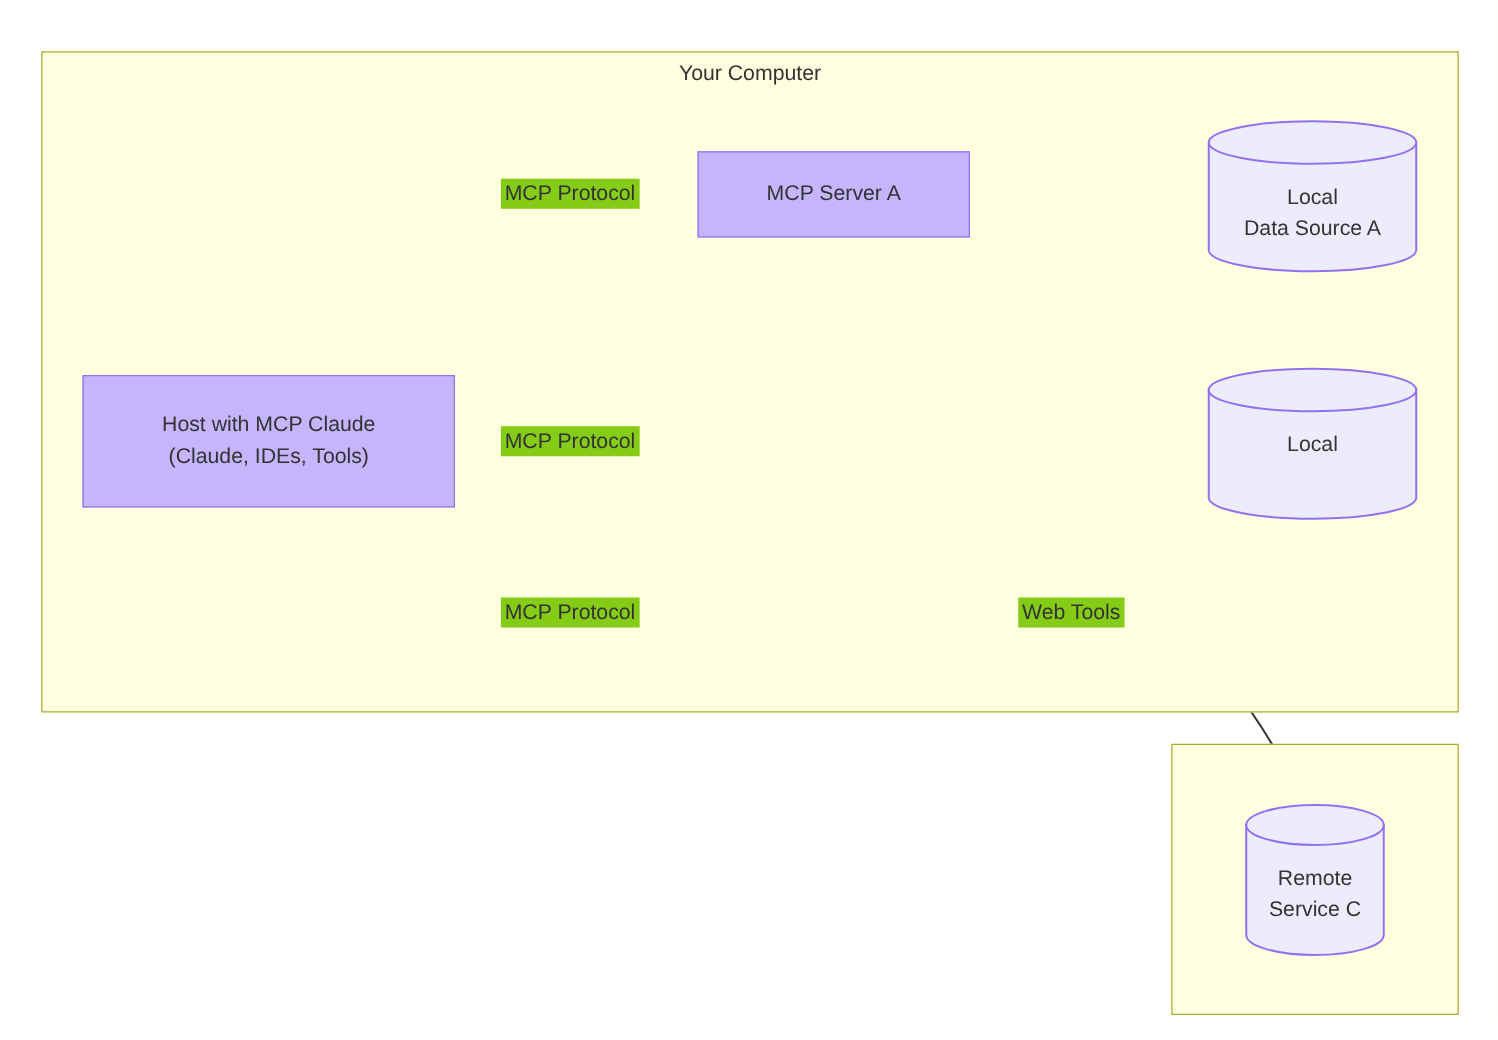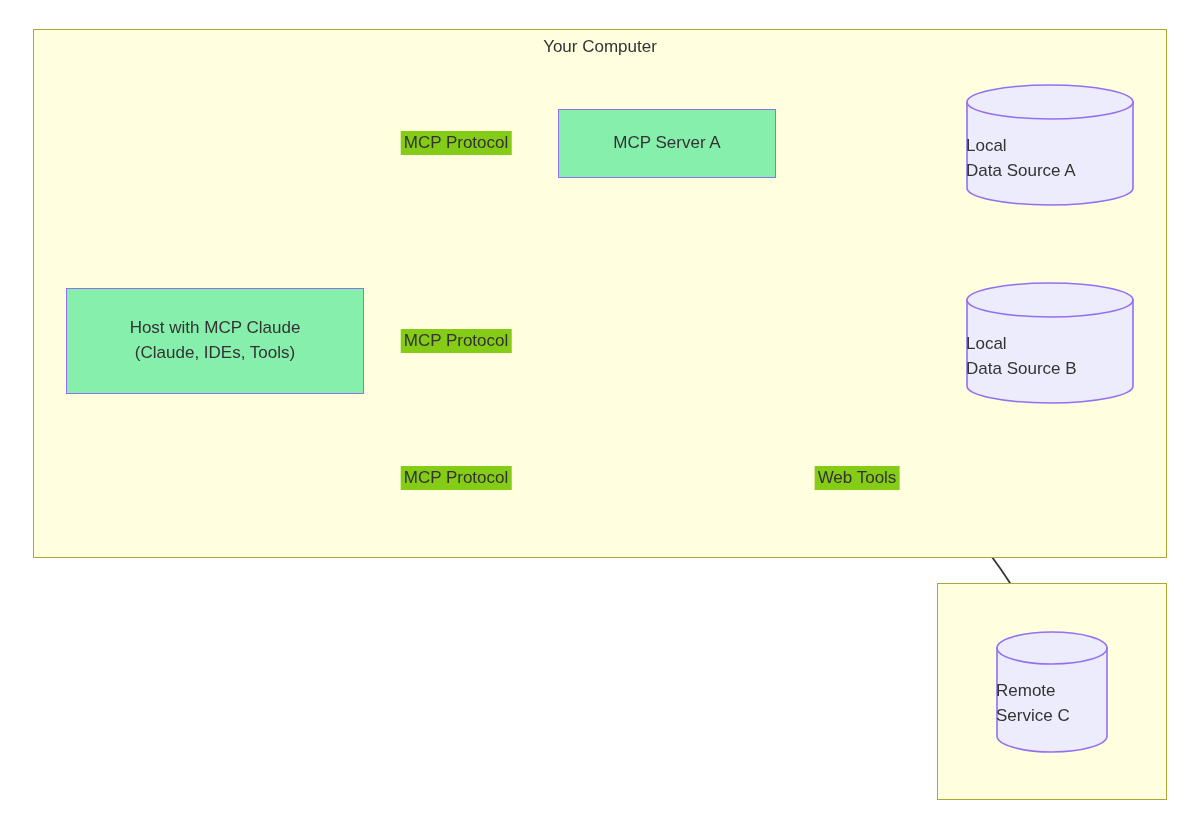--- a/index.html
+++ b/index.html
@@ -30,21 +30,21 @@
     top: 0;
     width: 1198px;
     height: 832px;
     z-index: 1;
     pointer-events: none;
   }
 
   #node-layer {
     position: absolute;
     left: 0;
-    top: 0;
+    top: 12px;
     width: 1198px;
     height: 688px;
     z-index: 2;
   }
 
   
   .group-box {
     position: absolute;
     background: #ffffe0;
     border: 1.6px solid #aaaa33;
@@ -56,21 +56,21 @@
     right: 0;
     text-align: center;
     font-size: 17px;
     color: #333333;
     white-space: nowrap;
   }
 
   
   .node-box {
     position: absolute;
-    background: #86efac;
+    background: #c4b5fd;
     border: 1.6px solid #9370f0;
     box-sizing: border-box;
     display: flex;
     flex-direction: column;
     align-items: center;
     justify-content: center;
     font-size: 17px;
     color: #333333;
     line-height: 1.45;
     white-space: nowrap;
@@ -83,20 +83,21 @@
   .cylinder svg {
     position: absolute;
     left: 0;
     top: 0;
     overflow: visible;
   }
   .cylinder-label {
     position: absolute;
     left: 0;
     right: 0;
+    text-align: center;
     font-size: 17px;
     color: #333333;
     line-height: 1.45;
     white-space: nowrap;
   }
 
   
   .edge-label {
     position: absolute;
     background: #84cc16;
@@ -177,21 +178,20 @@
       </div>
     </div>
 
     <div class="cylinder" style="left:966px; top:282px; width:168px; height:122px;">
       <svg width="168" height="122" viewBox="0 0 168 122">
         <path d="M 1 18 L 1 104 A 83 17 0 0 0 167 104 L 167 18 Z" fill="#ececfd" stroke="#9370f0" stroke-width="1.6"></path>
         <ellipse cx="84" cy="18" rx="83" ry="17" fill="#ececfd" stroke="#9370f0" stroke-width="1.6"></ellipse>
       </svg>
       <div class="cylinder-label" style="top:50px;">
         <div>Local</div>
-        <div>Data Source B</div>
       </div>
     </div>
 
     <div class="cylinder" style="left:996px; top:632px; width:112px; height:120px;border-radius:10px;">
       <svg width="112" height="120" viewBox="0 0 112 120">
         <path d="M 1 16 L 1 104 A 55 16 0 0 0 111 104 L 111 16 Z" fill="#ececfd" stroke="#9370f0" stroke-width="1.6"></path>
         <ellipse cx="56" cy="16" rx="55" ry="16" fill="#ececfd" stroke="#9370f0" stroke-width="1.6"></ellipse>
       </svg>
       <div class="cylinder-label" style="top:47px;">
         <div>Remote</div>

